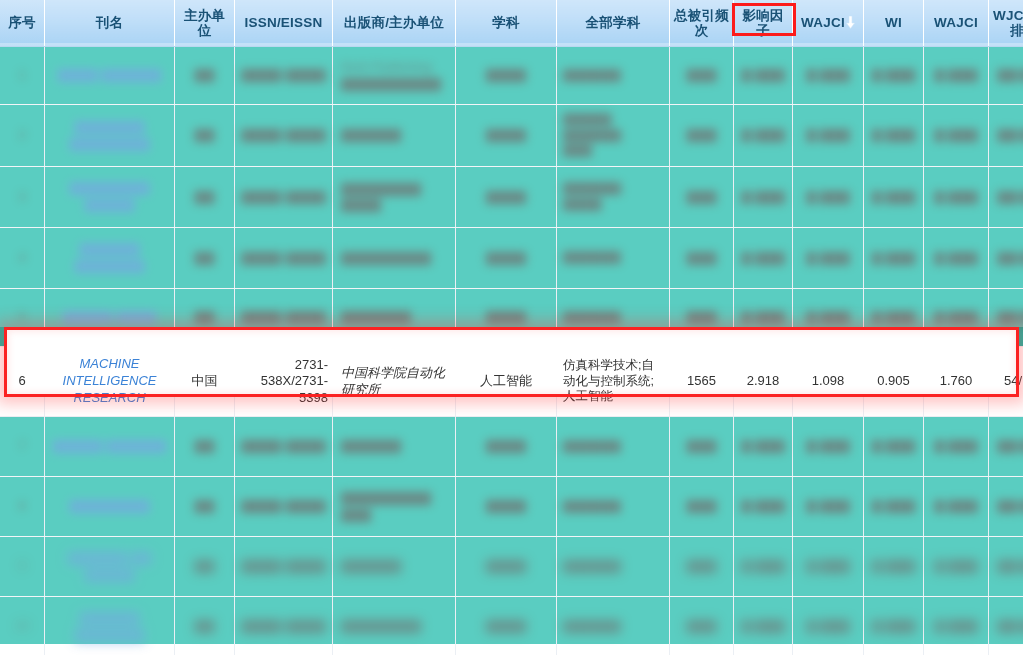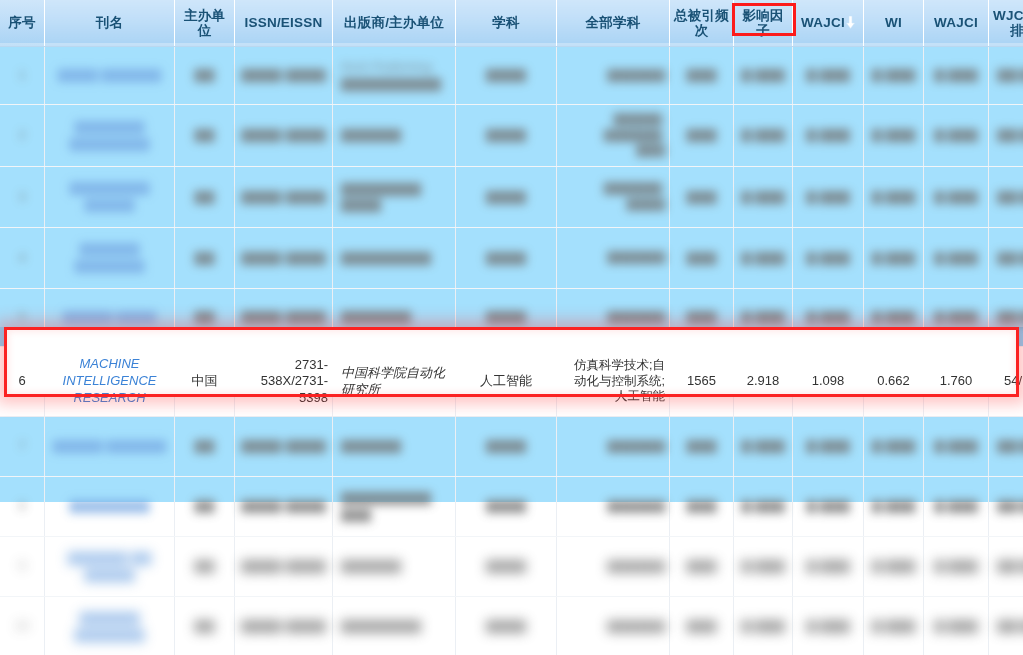--- a/index.html
+++ b/index.html
@@ -11,22 +11,22 @@
     width: 1023px;
     height: 655px;
     overflow: hidden;
     font-family: "Liberation Sans", "DejaVu Sans", sans-serif;
     position: relative;
   }
 
   #app {
     position: relative;
     width: 1023px;
-    height: 502px;
-    background: #7dd3fc;
+    height: 644px;
+    background: #14b8a6;
   }
 
   table.jtable {
     border-collapse: collapse;
     width: 1023px;
     table-layout: fixed;
     font-size: 13px;
     color: #333;
   }
 
@@ -98,21 +98,21 @@
 
   .jlink {
     color: #3b82d6;
     text-decoration: none;
     font-size: 13px;
     line-height: 1.3;
     font-style: italic;
   }
   .lalign { text-align: right; }
   .pub-cell { text-align: left; padding-left: 8px; font-style: italic; }
-  .subj-cell { text-align: right; padding-left: 6px; font-size: 12.5px; }
+  .subj-cell { text-align: left; padding-left: 6px; font-size: 12.5px; }
 
   
   tr.target-row td {
     background: #ffffff;
     border-bottom: 1px solid #e3e9ef;
     position: relative;
     z-index: 21;
   }
 
   .row-highlight {
@@ -274,21 +274,21 @@
         <td>6</td>
         <td><a class="jlink" href="#">MACHINE INTELLIGENCE RESEARCH</a></td>
         <td>中国</td>
         <td class="lalign" style="padding-left:7px">2731-538X/2731-5398</td>
         <td class="pub-cell">中国科学院自动化研究所</td>
         <td>人工智能</td>
         <td class="subj-cell">仿真科学技术;自动化与控制系统;人工智能</td>
         <td>1565</td>
         <td>2.918</td>
         <td>1.098</td>
-        <td>0.662</td>
+        <td>0.905</td>
         <td>1.760</td>
         <td>54/157</td>
 
       </tr>
 
       <tr class="blur-row" style="height:60px">
         <td>7</td>
         <td><span class="jlink">▇▇▇▇▇ ▇▇▇▇▇▇</span></td>
         <td>▇▇</td>
         <td>▇▇▇▇-▇▇▇▇</td>

